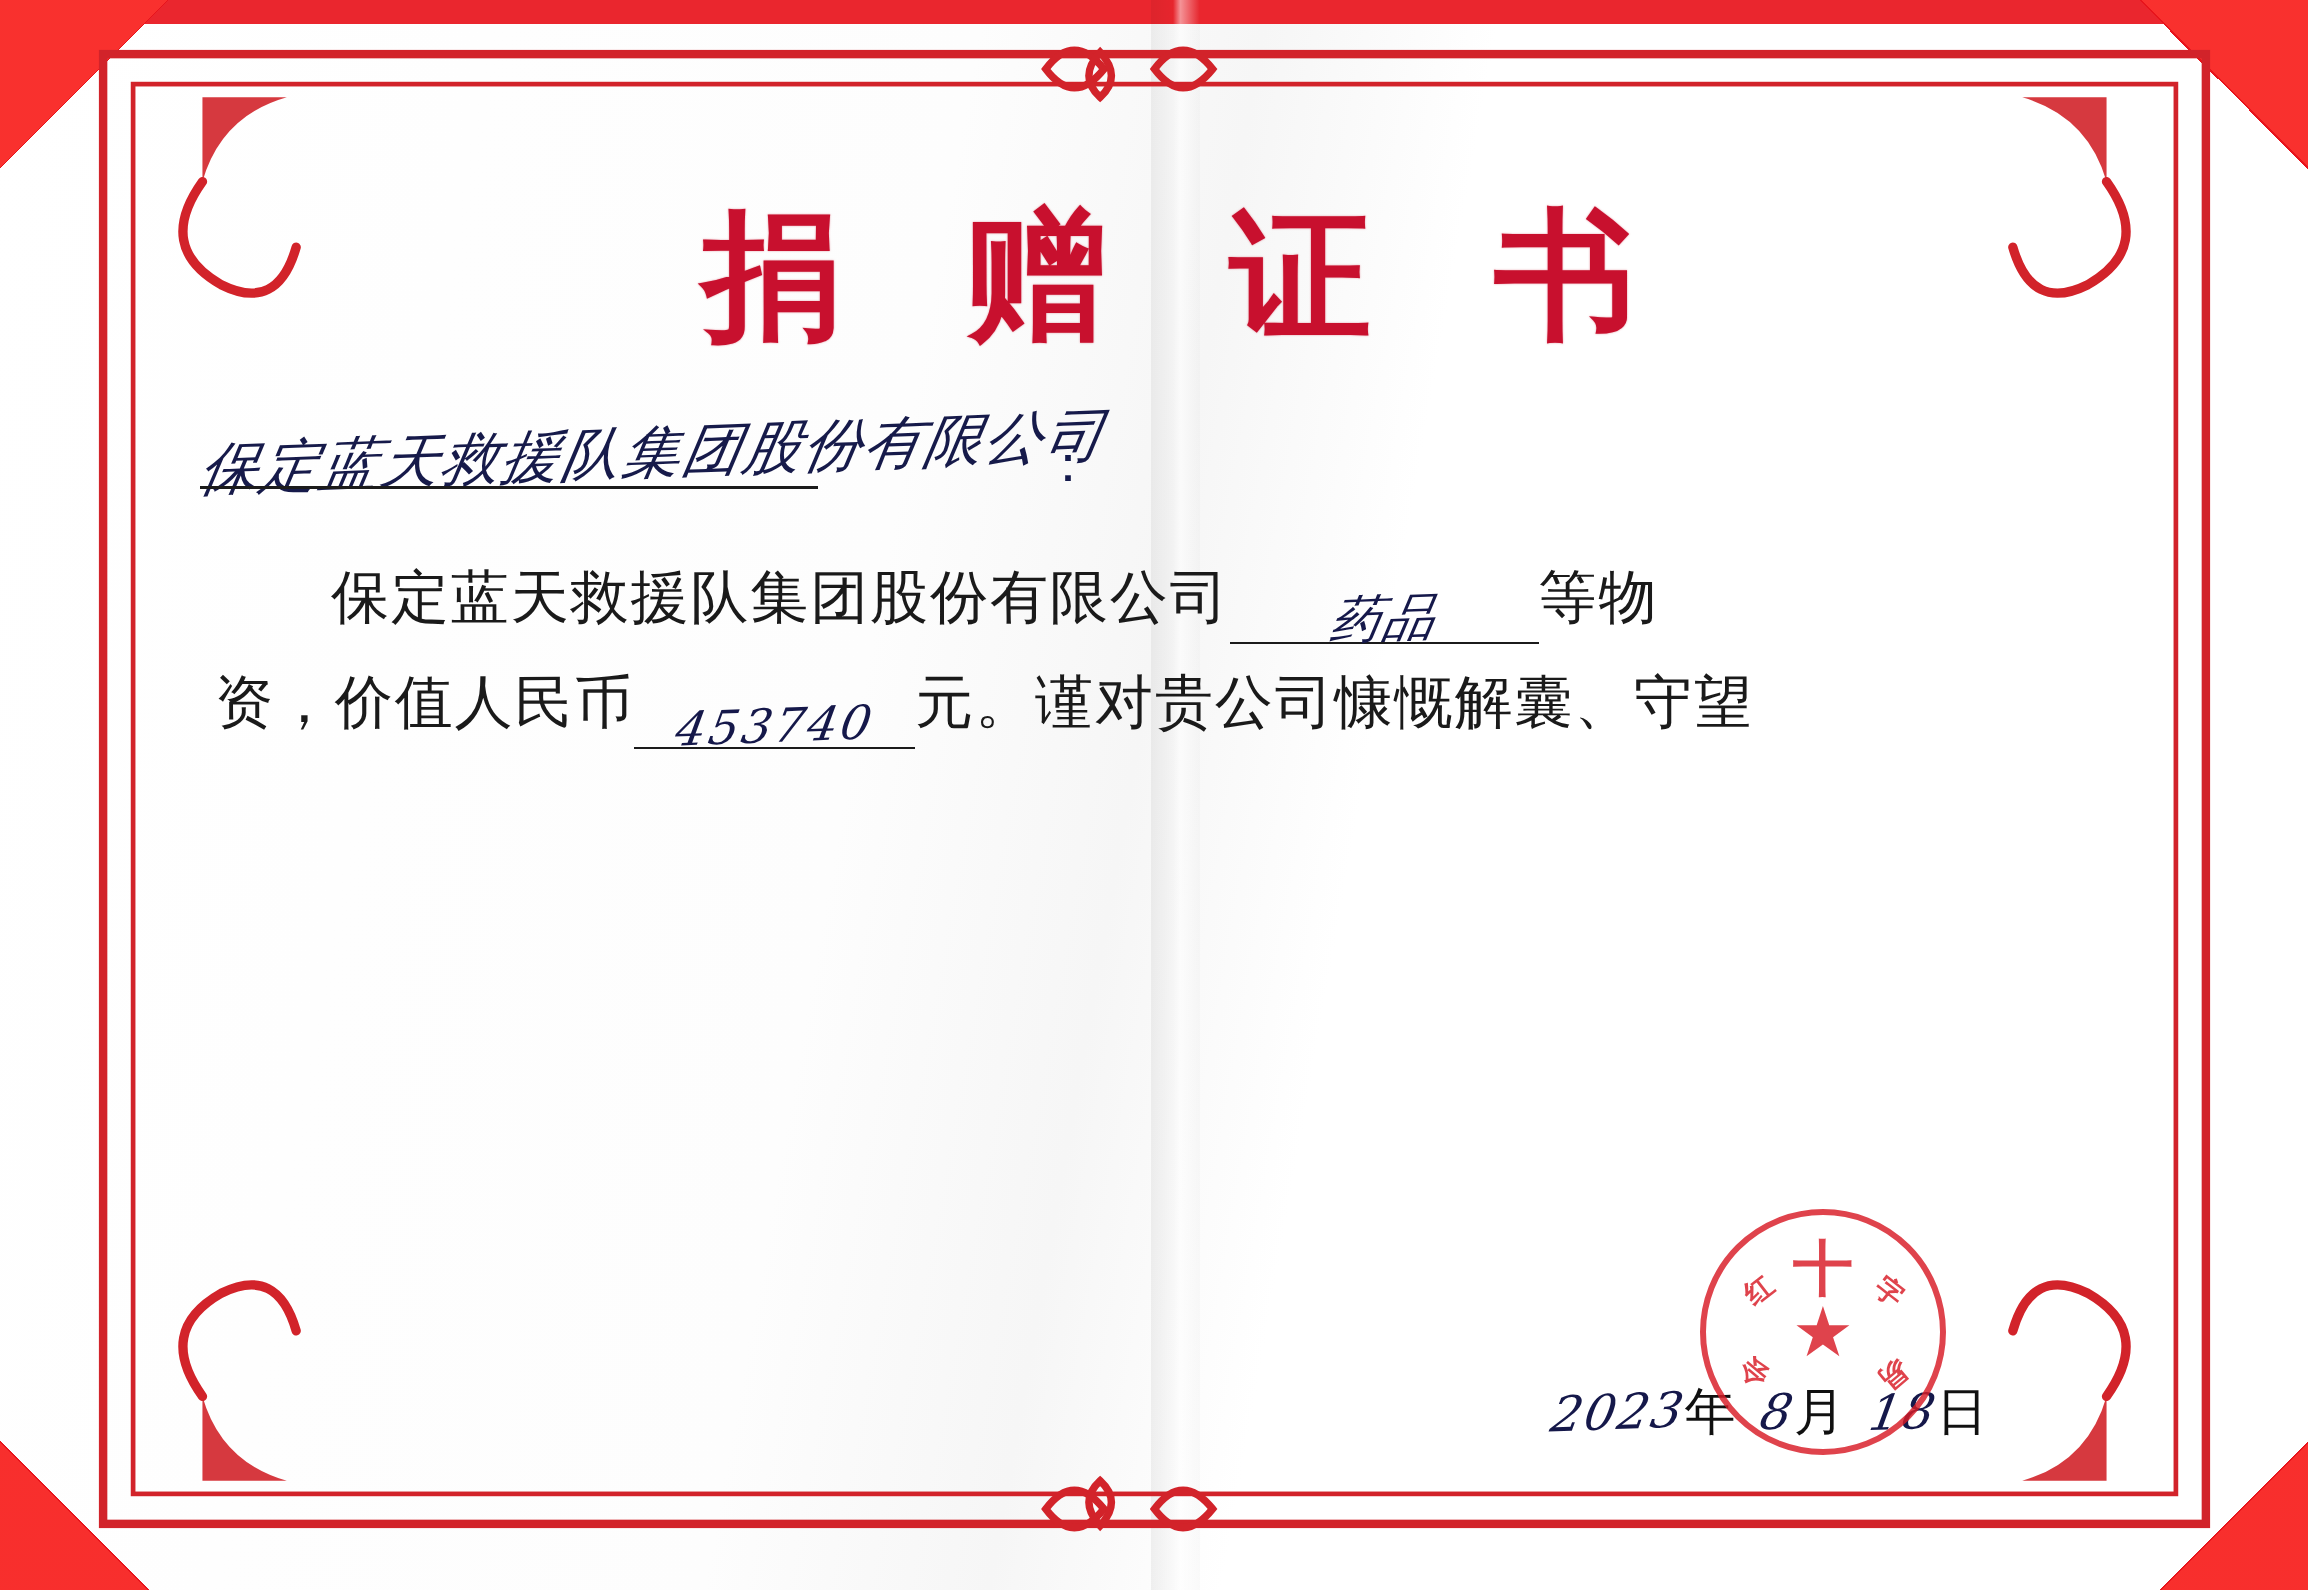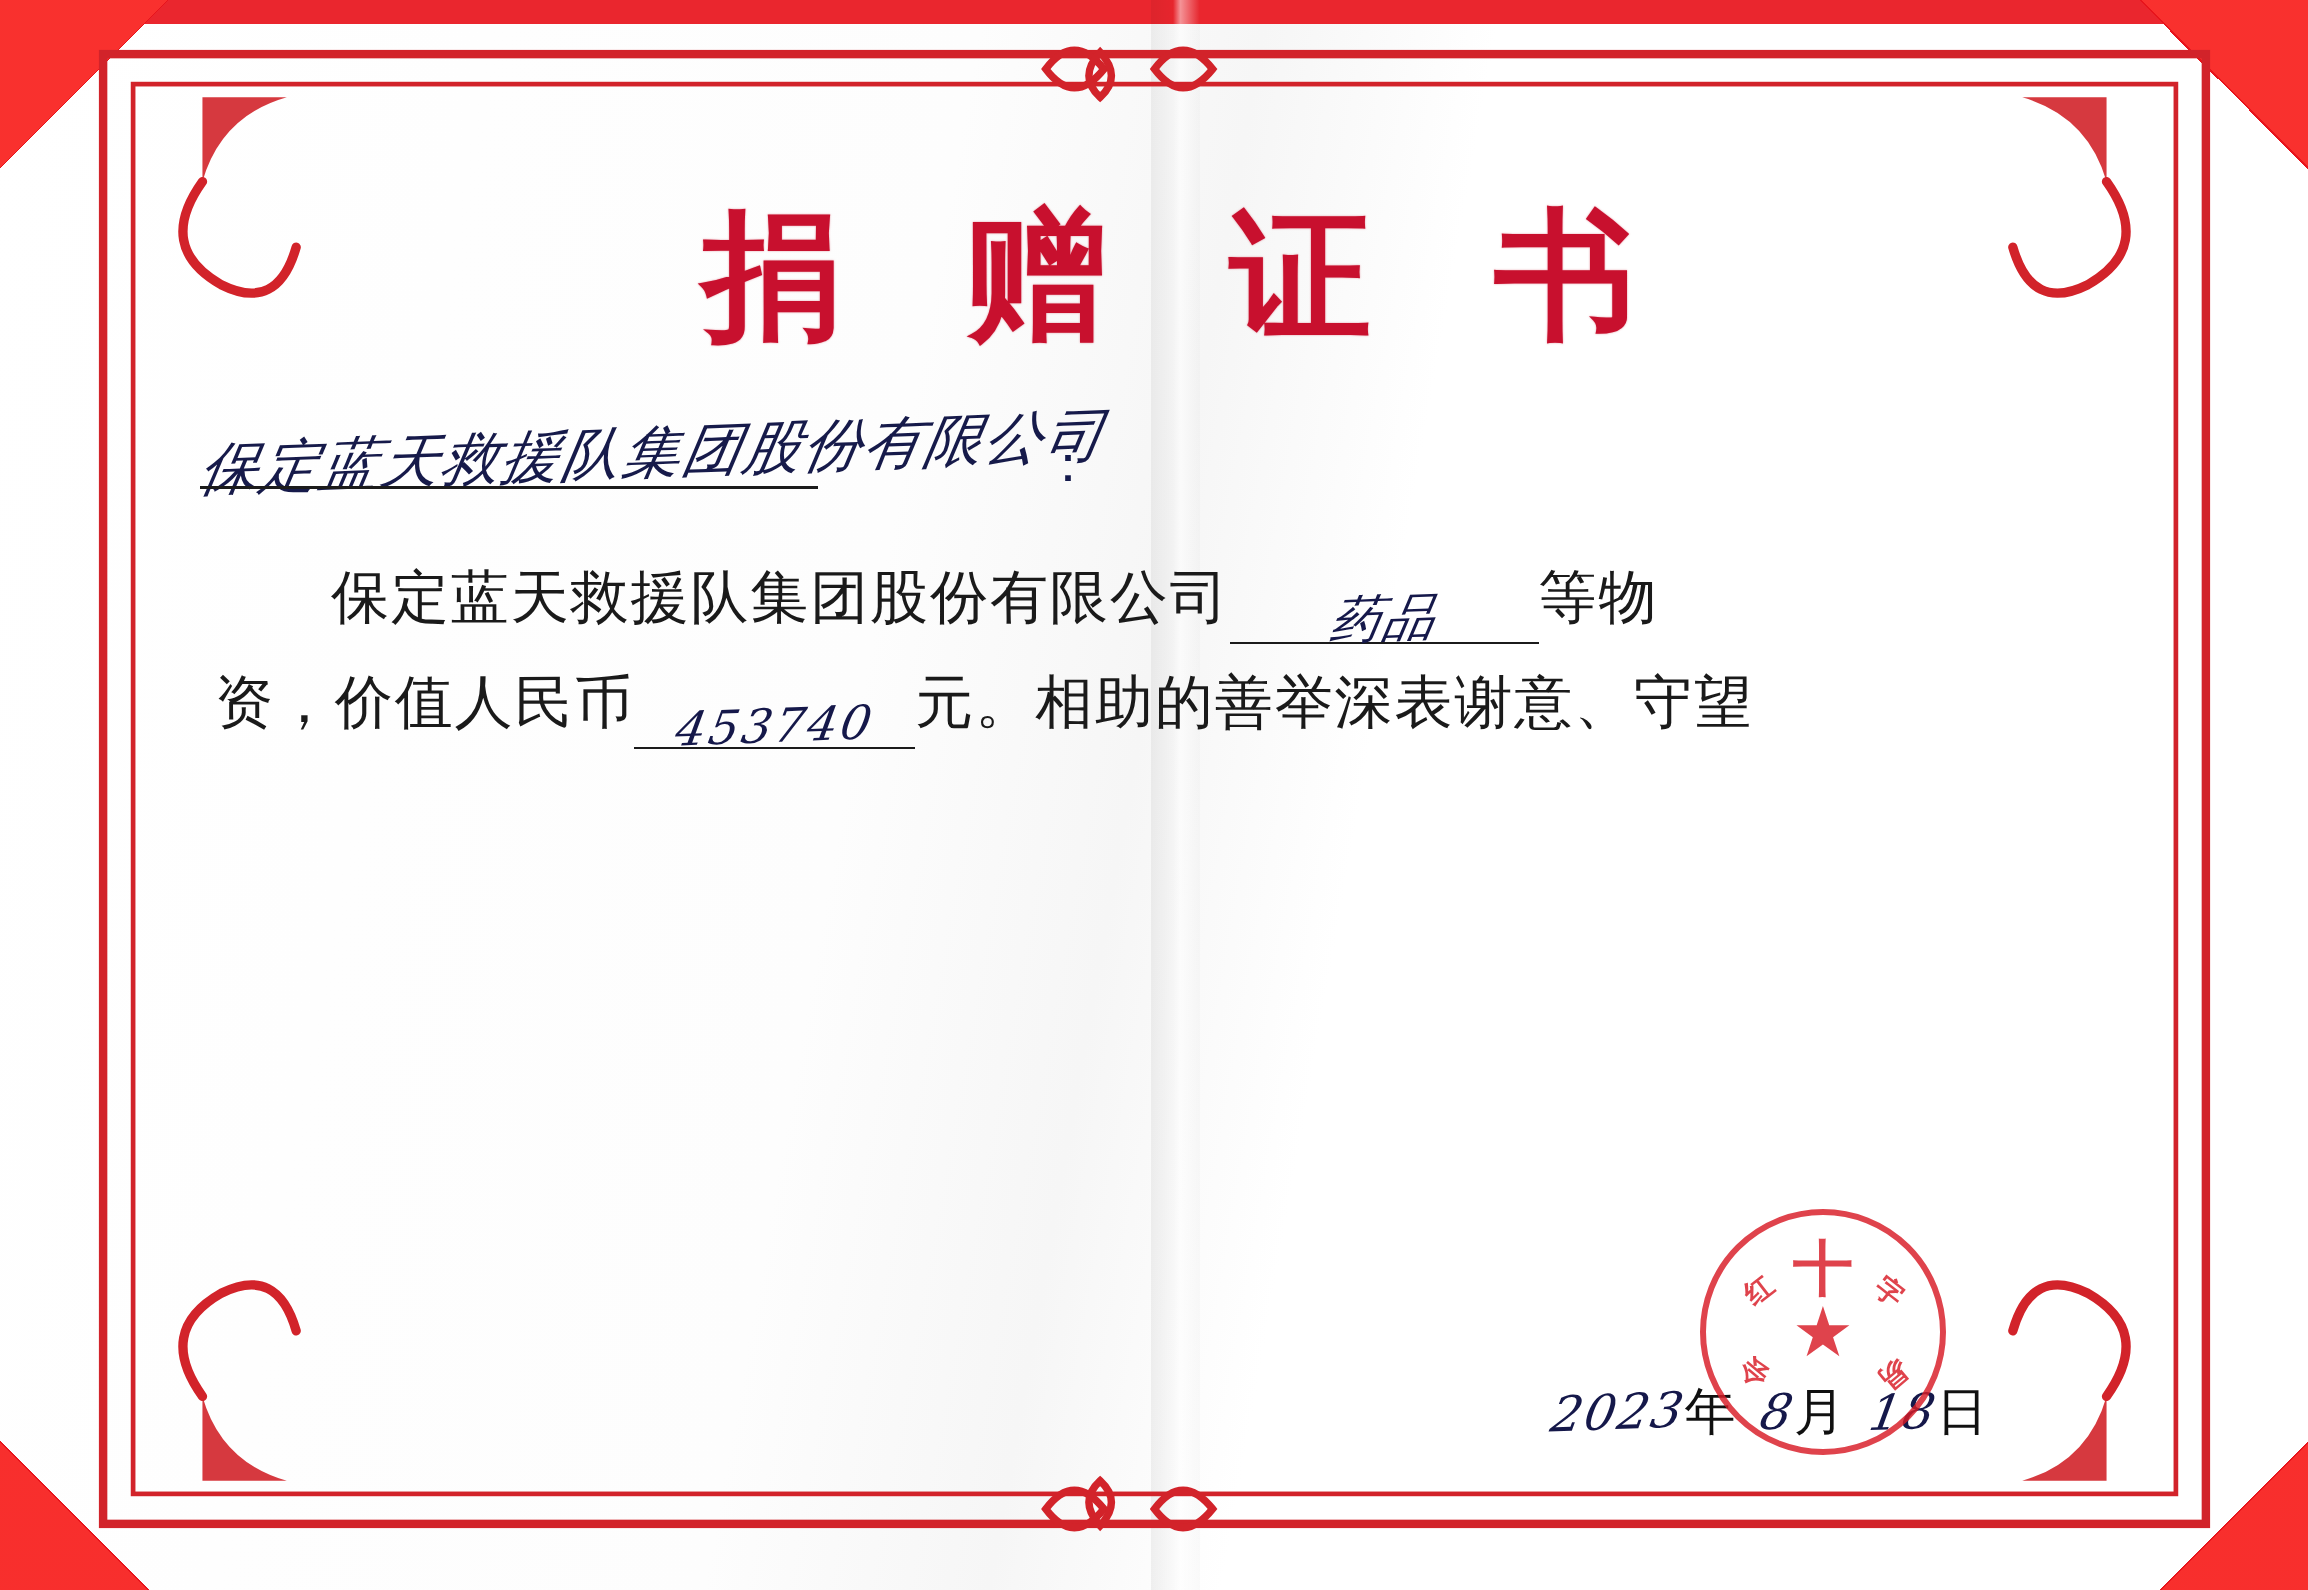--- a/index.html
+++ b/index.html
@@ -231,21 +231,21 @@
       <span class="hand">保定蓝天救援队集团股份有限公司</span>
       <span class="ruled"></span>
       <span class="colon">：</span>
     </div>
 
     <div class="body">
       <p>
         <span class="indent"></span><span>保定蓝天救援队集团股份有限公司</span><span class="blank goods"><span class="hand">药品</span></span><span>等物</span>
       </p>
       <p>
-        <span>资，价值人民币</span><span class="blank amount"><span class="hand">453740</span></span><span>元。相助的善举深表谢意、守望</span>
+        <span>资，价值人民币</span><span class="blank amount"><span class="hand">453740</span></span><span>元。谨对贵公司慷慨解囊、守望</span>
       </p>
     </div>
 
     <div class="signature">
       <div class="date">
         <span class="hand">2023</span><span>年</span>
         <span class="hand">8</span><span>月</span>
         <span class="hand">18</span><span>日</span>
       </div>
     </div>

